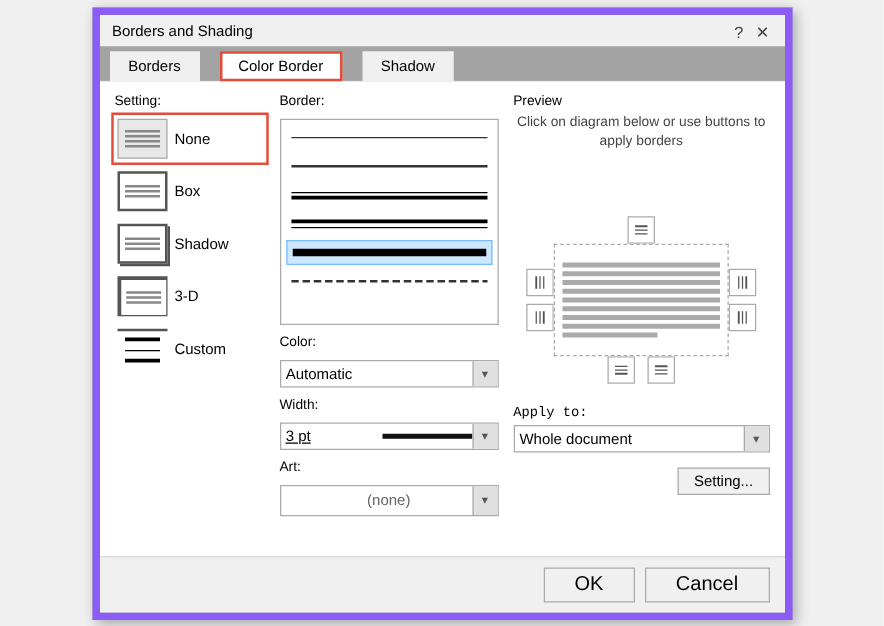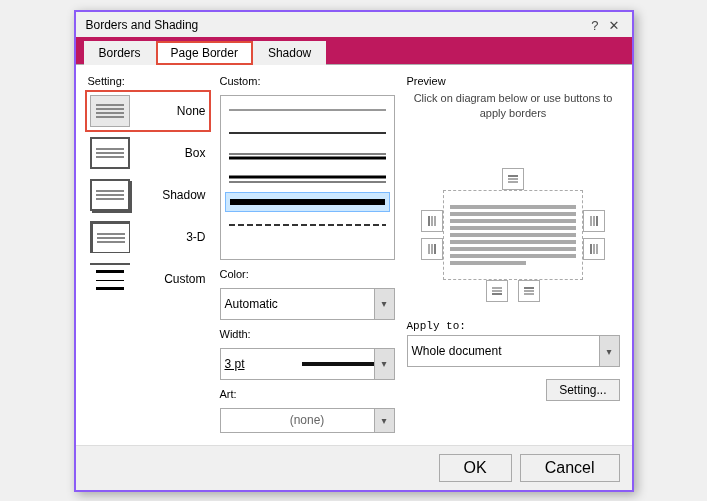--- a/index.html
+++ b/index.html
@@ -6,22 +6,22 @@
     body {
       font-family: 'Segoe UI', Tahoma, Geneva, Verdana, sans-serif;
       font-size: 12px;
       background: #f0f0f0;
       display: flex;
       align-items: center;
       justify-content: center;
       height: 100vh;
     }
     .dialog {
-      background: #be185d;
-      border: 2px solid #8b5cf6;
+      background: #a3a3a3;
+      border: 6px solid #8b5cf6;
       box-shadow: 3px 3px 10px rgba(0,0,0,0.3);
       width: 560px;
       padding: 0;
     }
     .title-bar {
       background: #f0f0f0;
       padding: 6px 10px 4px 10px;
       display: flex;
       justify-content: space-between;
       align-items: center;
@@ -41,21 +41,21 @@
       color: #444;
       cursor: pointer;
       background: none;
       border: none;
       padding: 0 2px;
     }
     .tabs-row {
       display: flex;
       padding: 4px 8px 0 8px;
       border-bottom: 1px solid #adadad;
-      gap: 0;
+      gap: 16px;
     }
     .tab {
       padding: 4px 14px;
       font-size: 12px;
       cursor: pointer;
       border: 1px solid transparent;
       border-bottom: none;
       background: #f0f0f0;
       margin-bottom: -1px;
       color: #000;
@@ -86,21 +86,20 @@
       margin-bottom: 6px;
       color: #000;
     }
     .setting-item {
       display: flex;
       align-items: center;
       gap: 6px;
       margin-bottom: 6px;
       padding: 2px;
       cursor: pointer;
-      justify-content: space-between;
     }
     .setting-item.selected {
       outline: 2px solid #e14d3b;
       outline-offset: 1px;
     }
     .setting-icon {
       width: 40px;
       height: 32px;
       border: 1px solid #aaa;
       background: #fff;
@@ -178,21 +177,21 @@
       gap: 2px;
     }
     .field-group label {
       font-size: 11px;
     }
     .dropdown {
       display: flex;
       align-items: center;
       border: 1px solid #aaa;
       background: #fff;
-      height: 32px;
+      height: 22px;
       padding: 0 4px;
       cursor: pointer;
       position: relative;
     }
     .dropdown span {
       flex: 1;
       font-size: 12px;
     }
     .dropdown-arrow {
       font-size: 10px;
@@ -346,21 +345,21 @@
   <div class="title-bar">
     <span class="title-bar-title">Borders and Shading</span>
     <div class="title-bar-controls">
       <button class="title-btn">?</button>
       <button class="title-btn">✕</button>
     </div>
   </div>
 
   <div class="tabs-row">
     <div class="tab">Borders</div>
-    <div class="tab active">Page Border</div>
+    <div class="tab active">Color Border</div>
     <div class="tab">Shadow</div>
   </div>
 
   <div class="dialog-body">
 
     <div class="panel-setting">
       <div class="section-label">Setting:</div>
 
       <div class="setting-item selected">
         <div class="setting-icon none-icon">
@@ -417,21 +416,21 @@
             <div class="none-line" style="background:#000; height:3px;"></div>
           </div>
         </div>
         <span class="setting-label">Custom</span>
       </div>
     </div>
 
     <div class="panel-middle">
 
       <div class="field-group">
-        <label class="section-label">Custom:</label>
+        <label class="section-label">Border:</label>
         <div class="style-list">
 
           <div class="style-item">
             <svg class="style-line" height="4">
                 <line x1="0" y1="2" x2="200" y2="2" stroke="#333" stroke-width="1"></line>
               </svg>
           </div>
           <div class="style-item">
             <svg class="style-line" height="4">
                 <line x1="0" y1="2" x2="200" y2="2" stroke="#333" stroke-width="2"></line>

